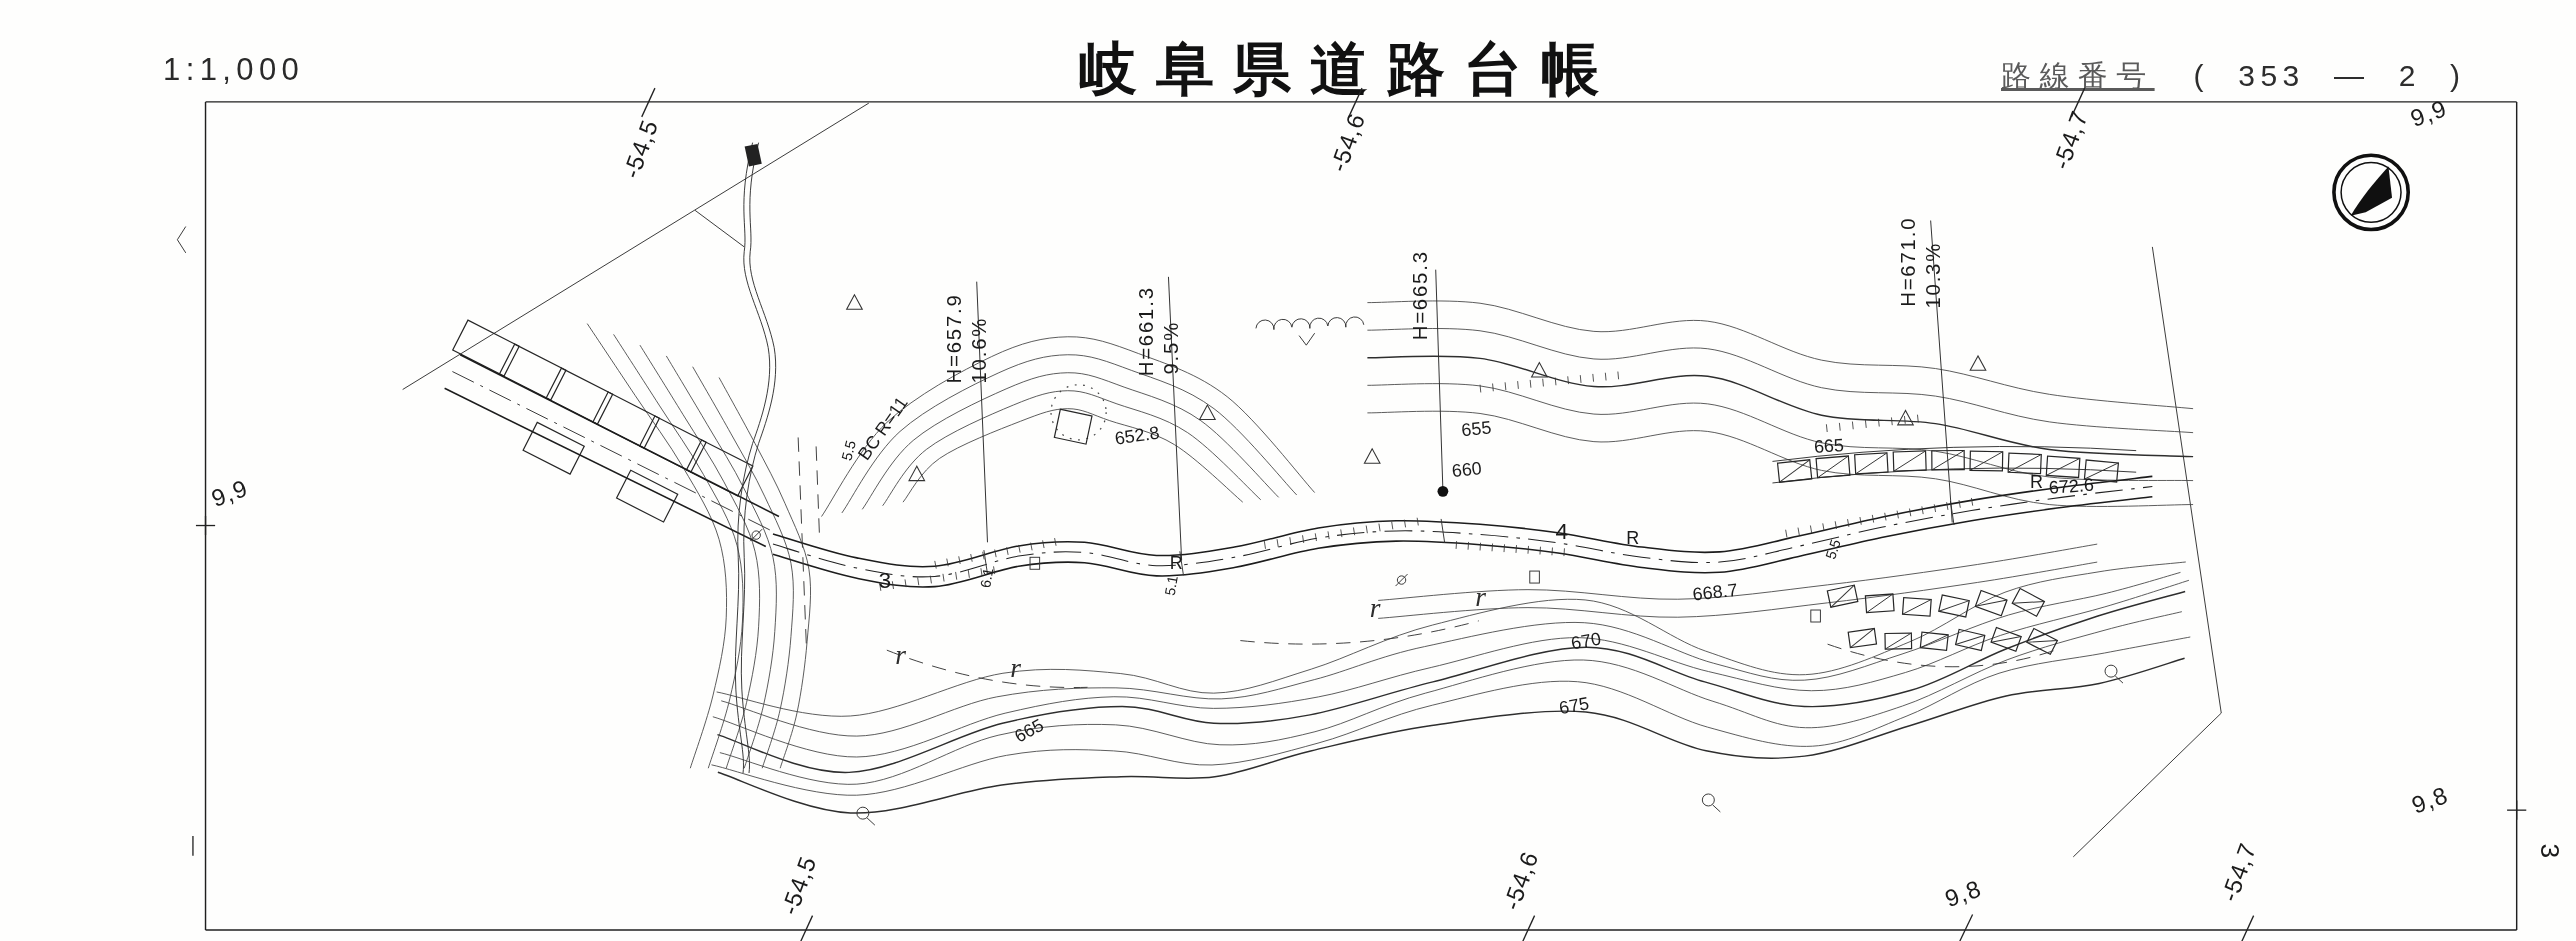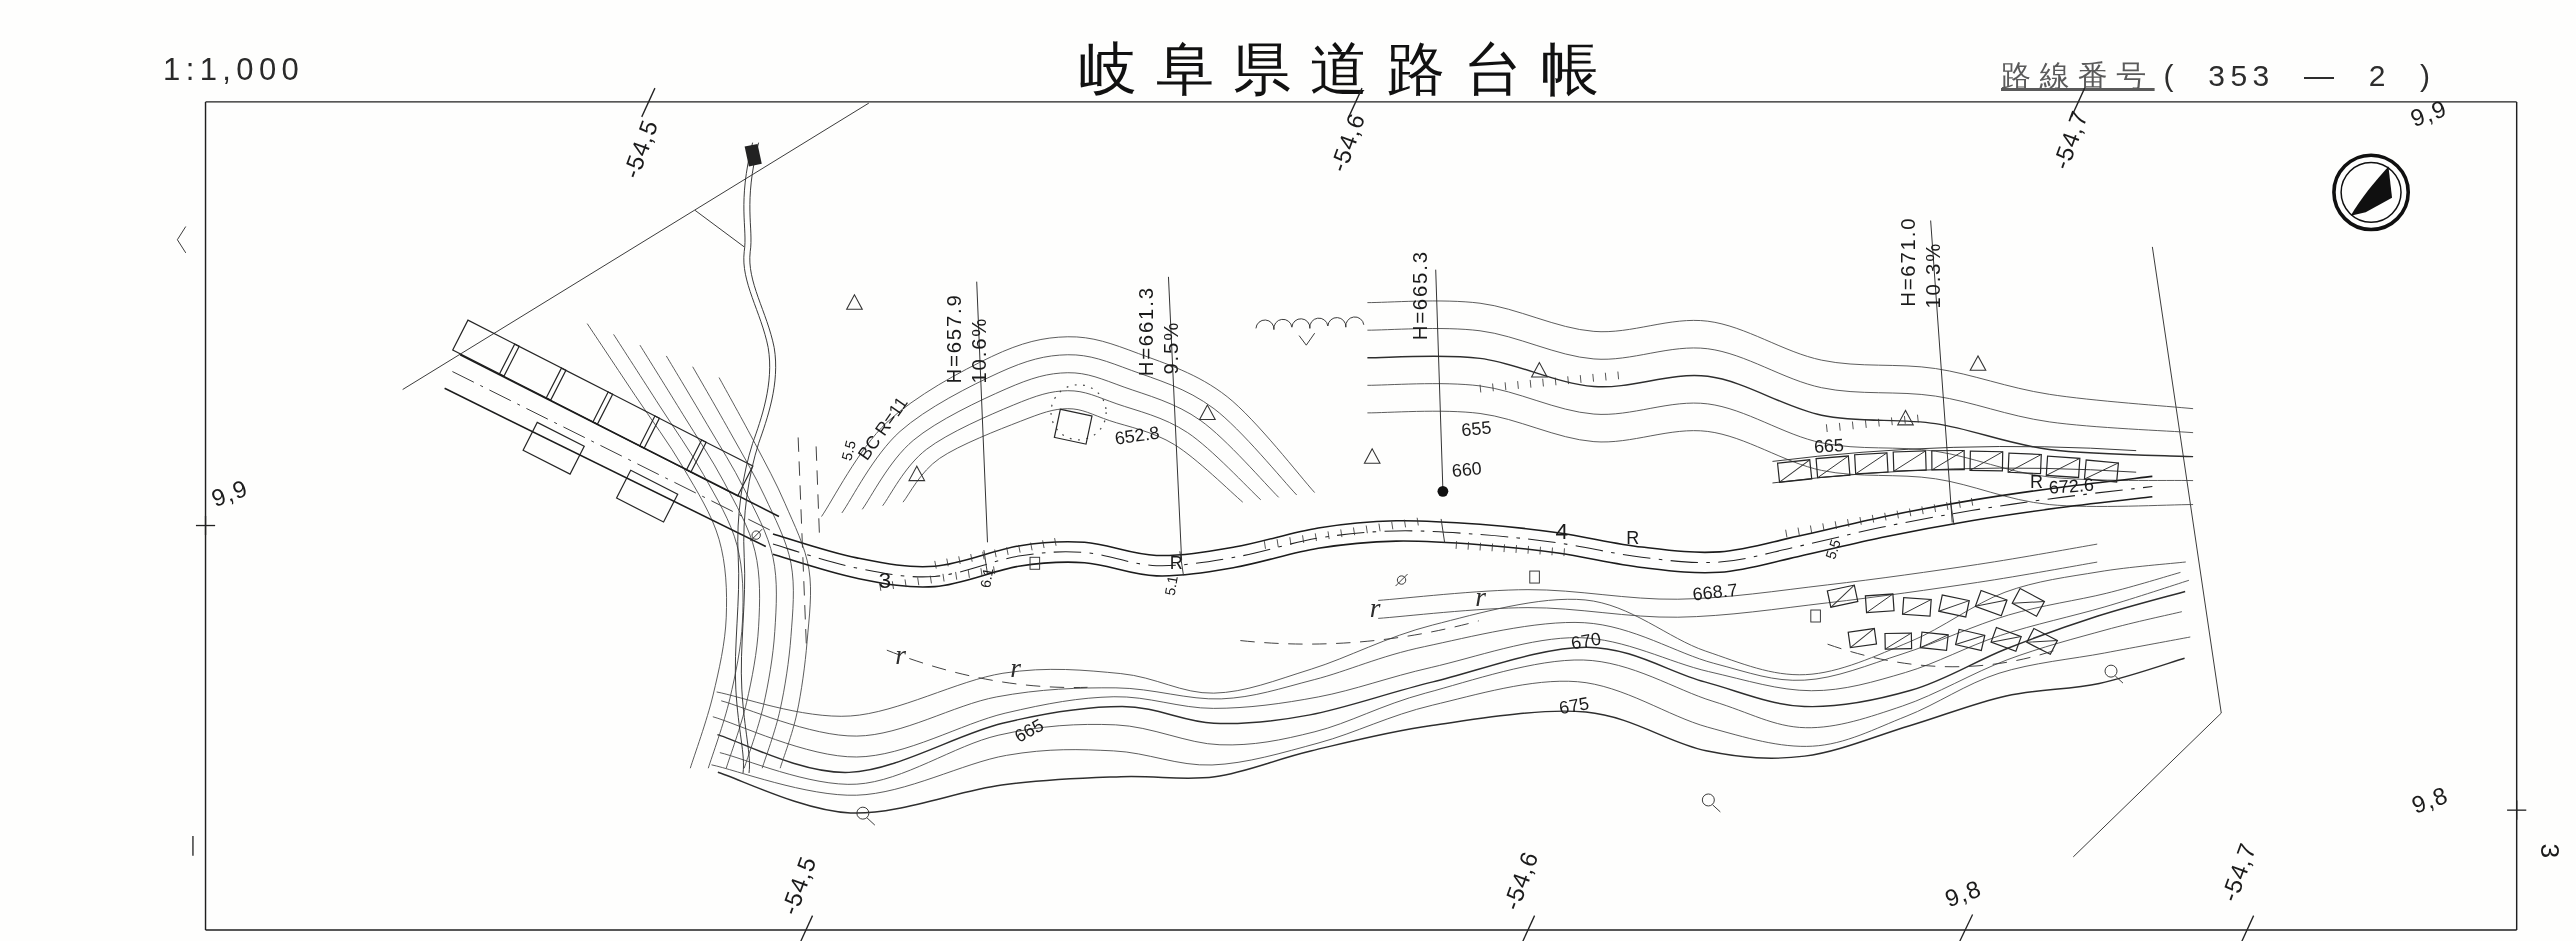--- a/index.html
+++ b/index.html
@@ -1,22 +1,22 @@
 <!DOCTYPE html>
 <html style="font-size:9.6px"><head>
 <meta charset="utf-8">
 <style>
   html,body{margin:0;padding:0;background:#ffffff;}
   .sheet{position:relative;width:2576px;height:942px;background:#fefefdff;font-family:"Liberation Sans",sans-serif;color:#1b1b1b;overflow:hidden;}
   .hdr{position:absolute;white-space:nowrap;}
   .scale{left:163px;top:52px;font-size:31px;letter-spacing:5.4px;color:#2a2a2a;}
-  .title{left:1079px;top:31px;font-size:58px;font-weight:normal;letter-spacing:19px;color:#111;}
+  .title{left:1079px;top:31px;font-size:58px;font-weight:bold;letter-spacing:19px;color:#111;}
   .route{left:2001px;top:56px;font-size:30px;}
   .route .lbl{letter-spacing:8.4px;color:#5a5a5a;text-decoration:underline;}
-  .route .val{margin-left:9px;letter-spacing:5.4px;word-spacing:15.6px;color:#2d2d2d;}
+  .route .val{margin-left:39px;letter-spacing:5.4px;word-spacing:15.6px;color:#2d2d2d;}
   svg{position:absolute;left:0;top:0;}
   .frame{stroke:#1f1f1f;stroke-width:2.4px;}
   .tick{stroke:#222;stroke-width:2.2px;}
   .cline{fill:none;stroke:#4b4b4b;stroke-width:1.5px;}
   .idx{stroke:#2e2e2e;stroke-width:2.4px;}
   .redge{fill:none;stroke:#1c1c1c;stroke-width:2.6px;}
   .rcenter{fill:none;stroke:#222;stroke-width:1.8px;stroke-dasharray:46 14 6 14;}
   .comb{stroke:#333;stroke-width:1.4px;}
   .thin{fill:none;stroke:#333;stroke-width:1.6px;}
   .bld{fill:none;stroke:#262626;stroke-width:2px;}

